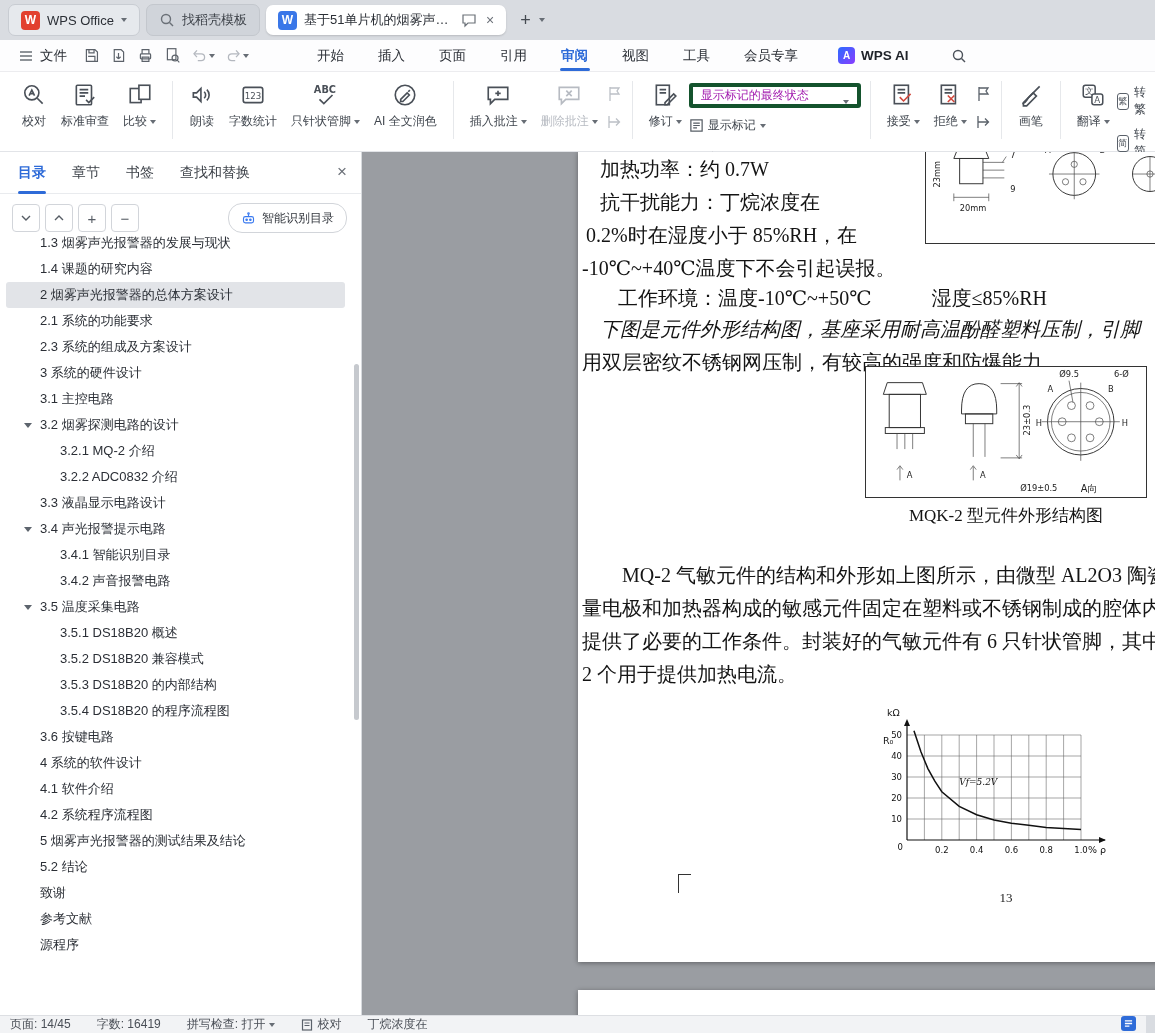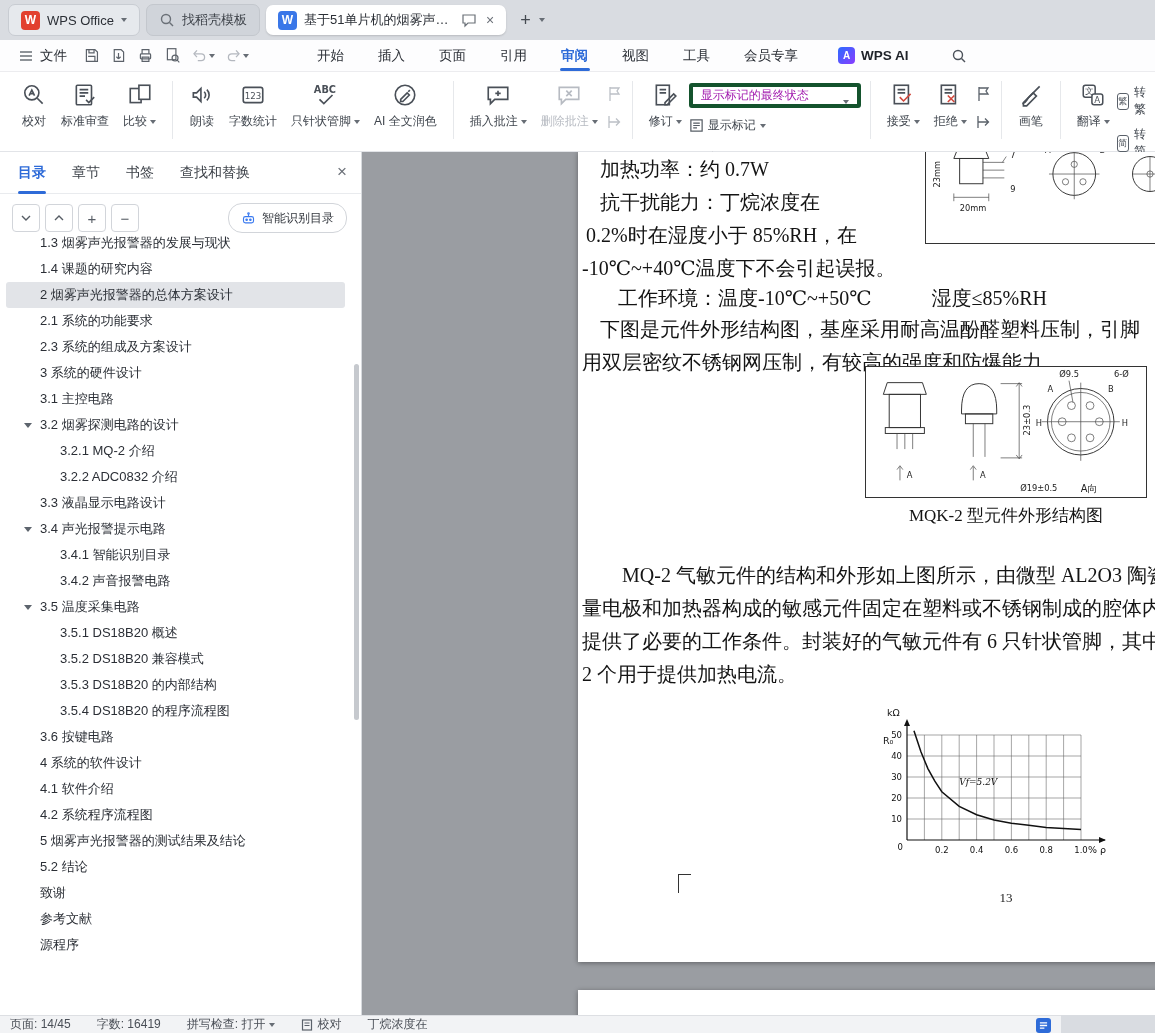--- a/index.html
+++ b/index.html
@@ -80,42 +80,42 @@
   .toc-item .tri{position:absolute;left:18px;top:11px;width:0;height:0;border-left:4px solid transparent;border-right:4px solid transparent;border-top:5px solid #5d646d;}
   .sb-scroll{position:absolute;right:2px;top:212px;width:5px;height:356px;border-radius:3px;background:#c6c9ce;}
 
   
   .docarea{position:absolute;left:362px;top:152px;right:0;bottom:18px;background:#9a9da2;overflow:hidden;}
   .page{position:absolute;background:#fff;box-shadow:0 1px 5px rgba(0,0,0,.38);}
   .page1{left:216px;top:0;width:856px;height:810px;overflow:hidden;}
   .page2{left:216px;top:838px;width:856px;height:60px;}
   .docline{position:absolute;font-family:"Liberation Serif","DejaVu Serif",serif;font-size:20px;color:#141414;white-space:pre;}
   .dl0{top:4px;left:22px;} .dl1{top:37px;left:22px;} .dl2{top:70px;left:8px;} .dl3{top:103px;left:4px;}
-  .dl4{top:133px;left:40px;} .dl5{top:164px;left:22px;} .dl6{top:197px;left:4px;}
+  .dl4{top:133px;left:40px;} .dl5{top:164px;left:22px;font-style:italic;} .dl6{top:197px;left:4px;}
   .p20{top:410px;left:44px;} .p21{top:443px;left:4px;} .p22{top:476px;left:4px;} .p23{top:509px;left:4px;}
   .topfig{position:absolute;left:347px;top:-12px;width:282px;height:104px;border:1.5px solid #333;background:#fff;box-sizing:border-box;}
   .figbox{position:absolute;left:287px;top:214px;width:282px;height:132px;border:1.5px solid #333;background:#fff;box-sizing:border-box;}
   .figcap{position:absolute;top:352px;left:0;width:100%;text-align:center;font-family:"Liberation Serif","DejaVu Serif",serif;font-size:17px;color:#141414;}
   .chartbox{position:absolute;left:295px;top:546px;width:256px;height:160px;}
   .cmark{position:absolute;left:100px;top:722px;width:12px;height:18px;border-left:1.5px solid #333;border-top:1.5px solid #333;}
   .pageno{position:absolute;top:738px;left:0;width:100%;text-align:center;font-family:"Liberation Serif","DejaVu Serif",serif;font-size:13px;color:#222;}
   .ftxt{font-size:8.5px;fill:#222;font-family:"DejaVu Sans",sans-serif;}
   .ftxt2{font-size:10px;fill:#222;font-family:"DejaVu Sans",sans-serif;}
   .fln{stroke:#333;stroke-width:1;fill:none;}
   .flnt{stroke:#444;stroke-width:.7;fill:none;}
   #rs-chart .grid{stroke:#6a6a6a;stroke-width:.6;}
   #rs-chart .axis{stroke:#111;stroke-width:1.2;fill:none;}
   #rs-chart .axf{fill:#111;}
   #rs-chart .tl{font-size:8.5px;fill:#111;font-family:"DejaVu Sans",sans-serif;}
   #rs-chart .tl2{font-size:9.5px;fill:#111;font-family:"DejaVu Sans",sans-serif;}
   #rs-chart .anno{font-size:9px;fill:#111;font-style:italic;font-family:"DejaVu Serif",serif;}
   #rs-chart .curve{stroke:#111;stroke-width:1.5;fill:none;}
 
   
-  .statusbar{position:absolute;left:0;bottom:0;width:1061px;height:18px;background:#f2f3f5;border-top:1px solid #dddfe3;display:flex;align-items:flex-end;gap:26px;padding:0 10px;box-sizing:border-box;font-size:12px;color:#4a4f57;}
+  .statusbar{position:absolute;left:0;bottom:0;width:1146px;height:18px;background:#f2f3f5;border-top:1px solid #dddfe3;display:flex;align-items:flex-start;gap:26px;padding:0 10px;box-sizing:border-box;font-size:12px;color:#4a4f57;}
   .stitem{display:flex;align-items:center;gap:4px;white-space:nowrap;}
   .stic{width:12px;height:12px;color:#5a616a;display:inline-flex;}
   .stic svg{width:100%;height:100%;}
   .st-right{margin-left:auto;display:flex;align-items:center;}
   .blueic{width:15px;height:15px;border-radius:3px;background:#2e6bd8;display:flex;align-items:center;justify-content:center;}
   .blueic svg{width:9px;height:9px;}
 </style>
 </head>
 <body>
 

